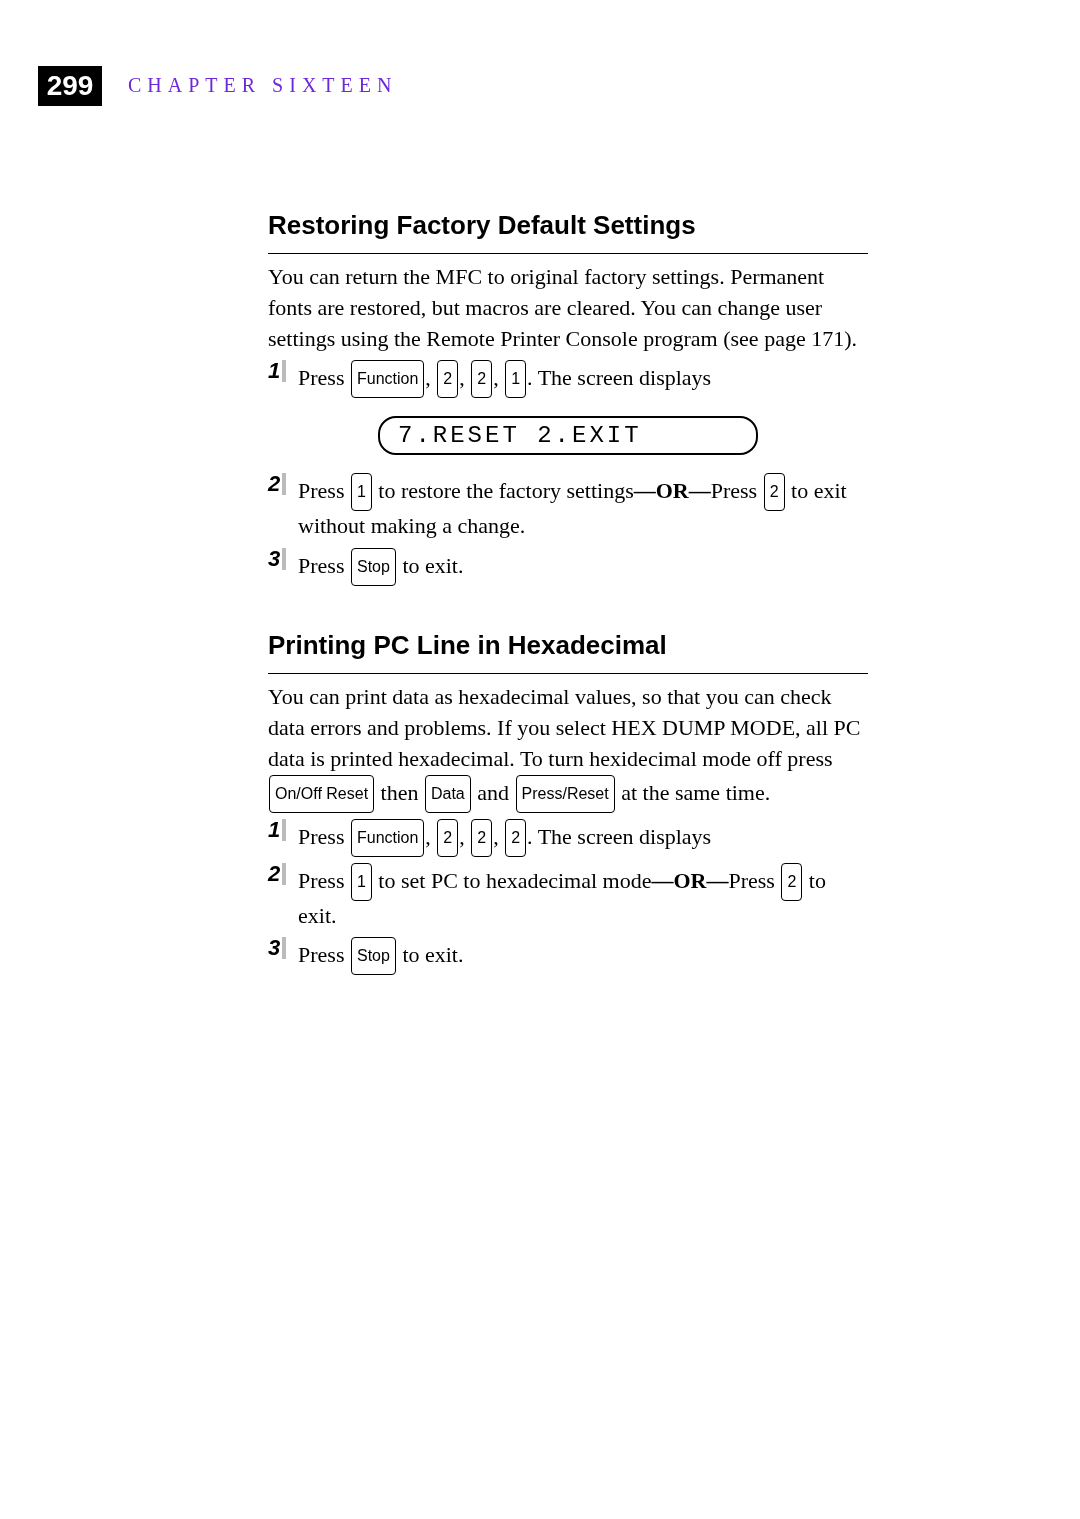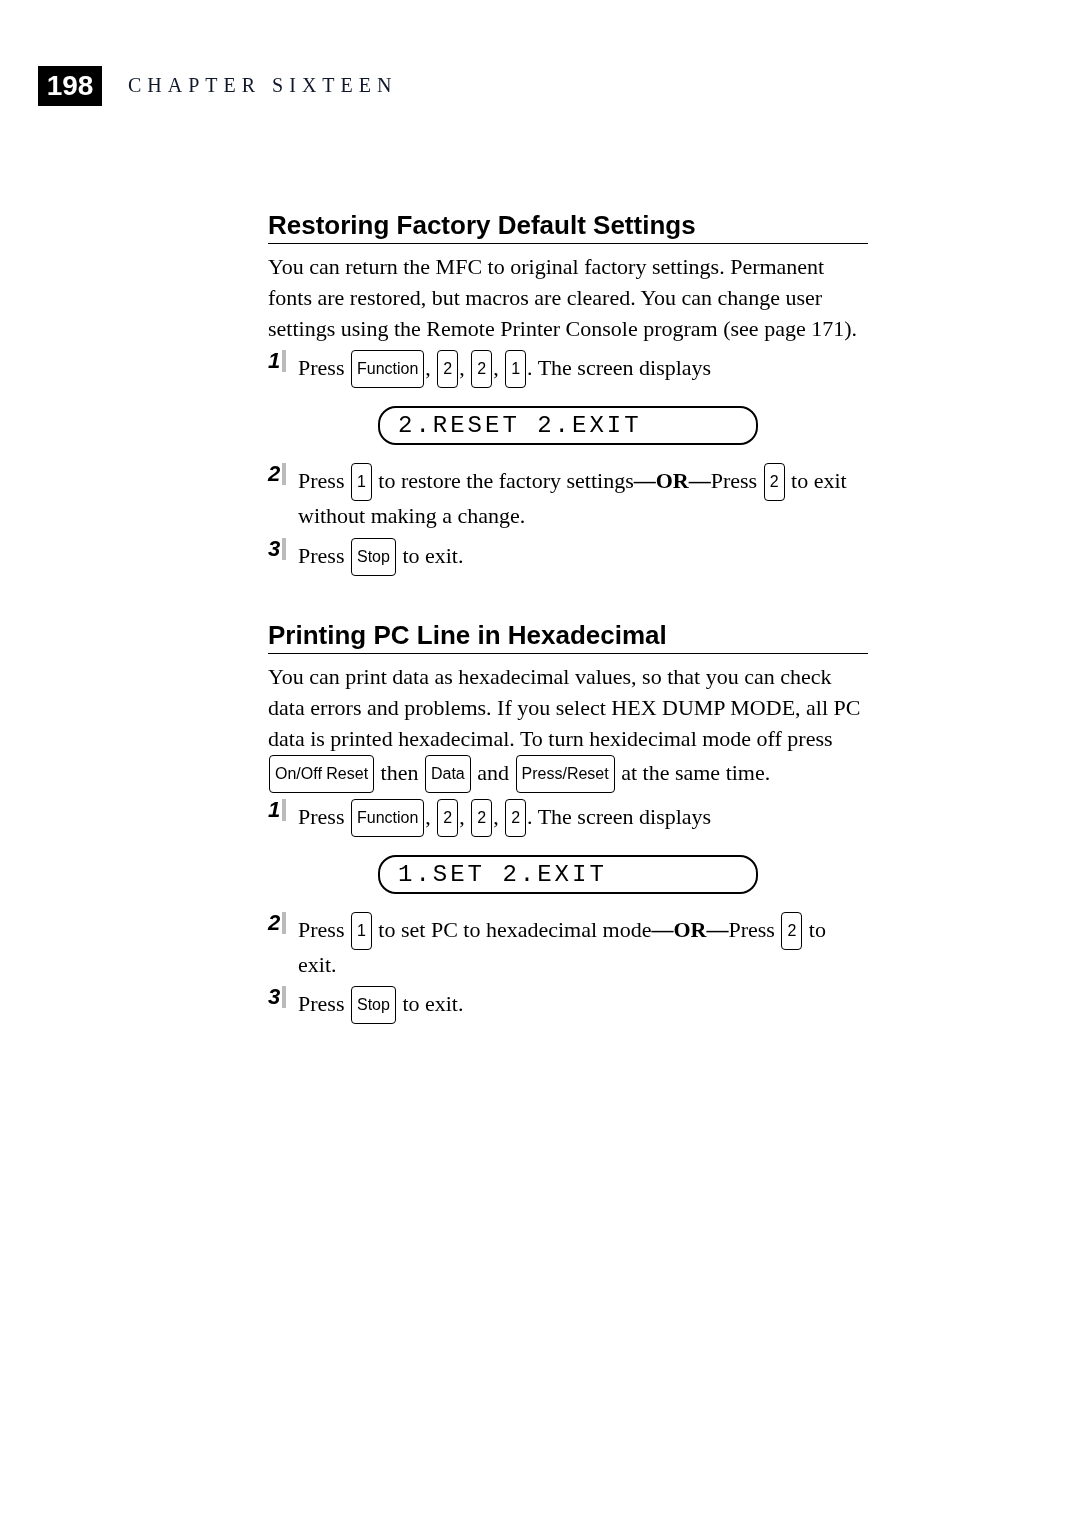--- a/index.html
+++ b/index.html
@@ -38,34 +38,34 @@
     text-align: center;
     line-height: 40px;
   }
   .chapter-title {
     position: absolute;
     left: 90px;
     top: 4px;
     font-family: "Times New Roman", Times, serif;
     font-size: 20px;
     letter-spacing: 6px;
-    color: #0f172a;
+    color: #6d28d9;
   }
   .content {
     position: absolute;
     left: 268px;
     top: 210px;
     width: 600px;
   }
   .section-title {
     font-family: Arial, Helvetica, sans-serif;
     font-weight: bold;
     font-size: 26px;
     border-bottom: 1px solid #000;
-    padding-bottom: 2px;
+    padding-bottom: 12px;
     margin-bottom: 8px;
     margin-top: 44px;
   }
   .section-title:first-child {
     margin-top: 0;
   }
   .body-text {
     font-size: 22px;
     line-height: 1.4;
     margin-bottom: 6px;
@@ -123,38 +123,38 @@
     white-space: pre;
   }
 </style>
 </head>
 <body>
 
 <div class="page">
 
   <div class="header-bar">
     <div class="page-num-box">
-      <span>198</span>
+      <span>299</span>
     </div>
     <div class="chapter-title">CHAPTER SIXTEEN</div>
   </div>
 
   <div class="content">
 
     <div class="section-title">Restoring Factory Default Settings</div>
     <div class="body-text">You can return the MFC to original factory settings.  Permanent fonts are restored, but macros are cleared.  You can change user settings using the Remote Printer Console program (see page 171).</div>
 
     <div class="step">
       <div class="step-num"><span class="digit">1</span></div>
       <div class="step-text">
         <span>Press </span><span class="key">Function</span><span>, </span><span class="key">2</span><span>, </span><span class="key">2</span><span>, </span><span class="key">1</span><span>. The screen displays</span>
       </div>
     </div>
 
-    <div class="lcd">2.RESET 2.EXIT</div>
+    <div class="lcd">7.RESET 2.EXIT</div>
 
     <div class="step">
       <div class="step-num"><span class="digit">2</span></div>
       <div class="step-text">
         <span>Press </span><span class="key">1</span><span> to restore the factory settings</span><span class="or-bold">—OR—</span><span>Press </span><span class="key">2</span><span> to exit without making a change.</span>
       </div>
     </div>
 
     <div class="step">
       <div class="step-num"><span class="digit">3</span></div>
@@ -168,21 +168,20 @@
       <span>You can print data as hexadecimal values, so that you can check data errors and problems. If you select HEX DUMP MODE, all PC data is printed hexadecimal. To turn hexidecimal mode off press </span><span class="key">On/Off Reset</span><span> then </span><span class="key">Data</span><span> and </span><span class="key">Press/Reset</span><span> at the same time.</span>
     </div>
 
     <div class="step">
       <div class="step-num"><span class="digit">1</span></div>
       <div class="step-text">
         <span>Press </span><span class="key">Function</span><span>, </span><span class="key">2</span><span>, </span><span class="key">2</span><span>, </span><span class="key">2</span><span>.  The screen displays</span>
       </div>
     </div>
 
-    <div class="lcd">1.SET 2.EXIT</div>
 
     <div class="step">
       <div class="step-num"><span class="digit">2</span></div>
       <div class="step-text">
         <span>Press </span><span class="key">1</span><span> to set PC to hexadecimal mode</span><span class="or-bold">—OR—</span><span>Press </span><span class="key">2</span><span> to exit.</span>
       </div>
     </div>
 
     <div class="step">
       <div class="step-num"><span class="digit">3</span></div>

